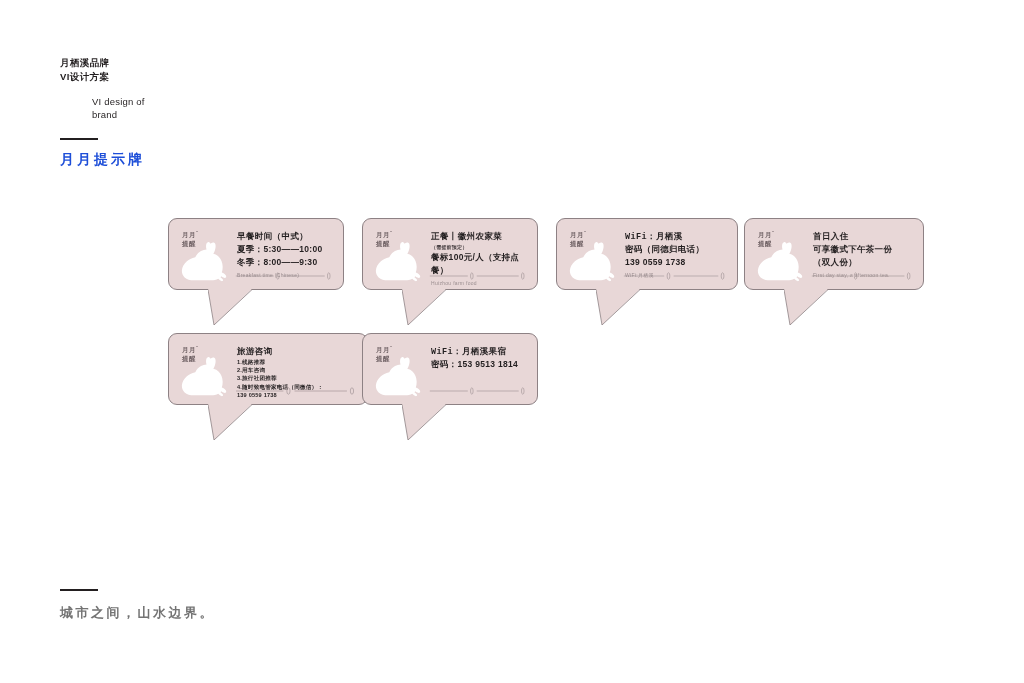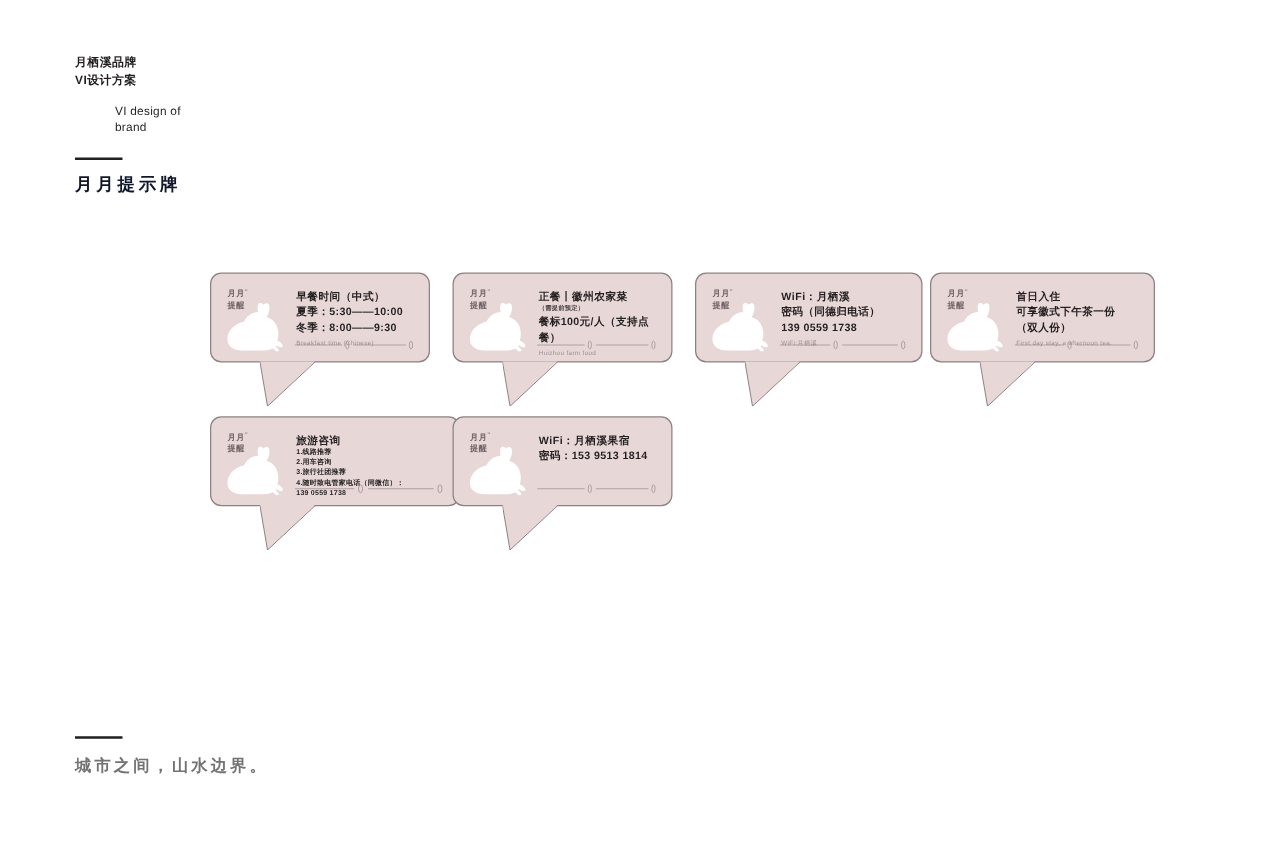--- a/index.html
+++ b/index.html
@@ -13,21 +13,21 @@
     font-family: "Liberation Sans", "DejaVu Sans", sans-serif;
     color: #231f20;
     overflow: hidden;
     position: relative;
   }
 
   
   .header {
     position: absolute;
     left: 60px;
-    top: 44px;
+    top: 56px;
     width: 220px;
   }
   .header .cn-line {
     font-size: 9.5px;
     line-height: 13.5px;
     letter-spacing: 0.4px;
     font-weight: 700;
     color: #231f20;
   }
   .header .en-block {
@@ -43,21 +43,21 @@
     margin-top: 17px;
     width: 38px;
     height: 2px;
     background: #231f20;
   }
   .header .section-title {
     margin-top: 11px;
     font-size: 14px;
     letter-spacing: 3px;
     font-weight: 700;
-    color: #0f172a;
+    color: #1d4ed8;
   }
 
   
   .cards {
     position: absolute;
     left: 0;
     top: 0;
   }
 
   .card {
@@ -112,20 +112,21 @@
     left: 68px;
     right: 12px;
     top: 12px;
   }
   .c-title {
     font-size: 8.5px;
     font-weight: 700;
     line-height: 12px;
     letter-spacing: 0.4px;
     color: #231f20;
+    font-family: Liberation Mono, monospace;
   }
   .c-sub-paren {
     font-size: 5px;
     line-height: 8px;
     font-weight: 700;
     color: #4a4244;
     letter-spacing: 0.2px;
   }
   .c-line {
     font-size: 8.5px;

